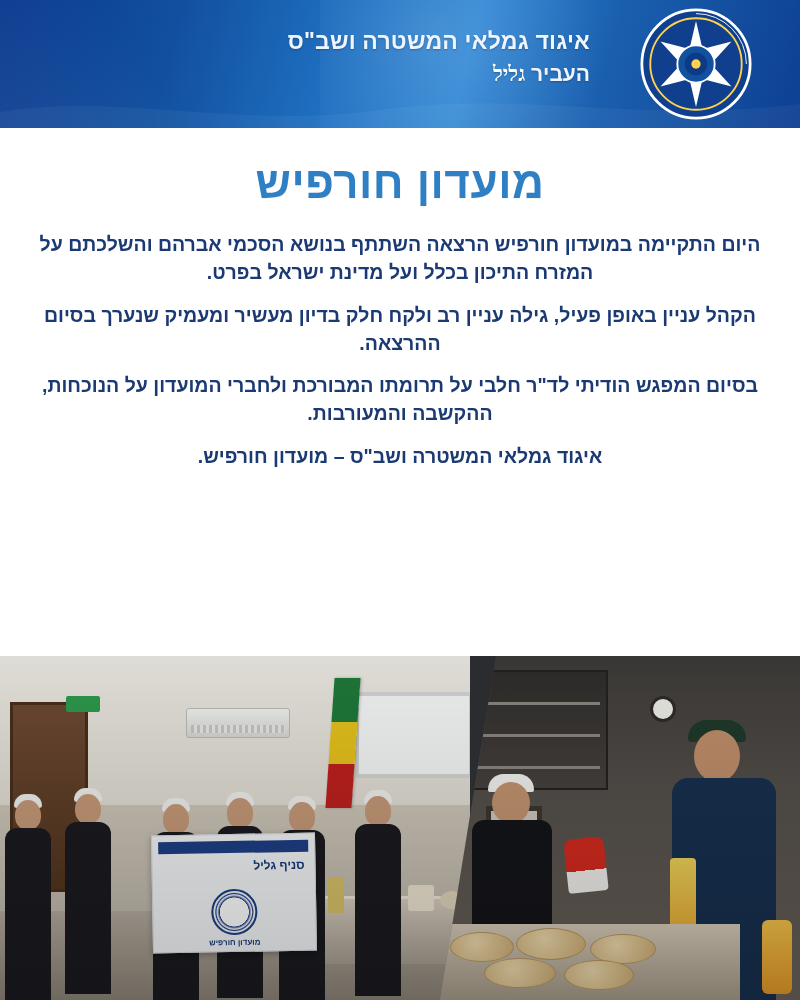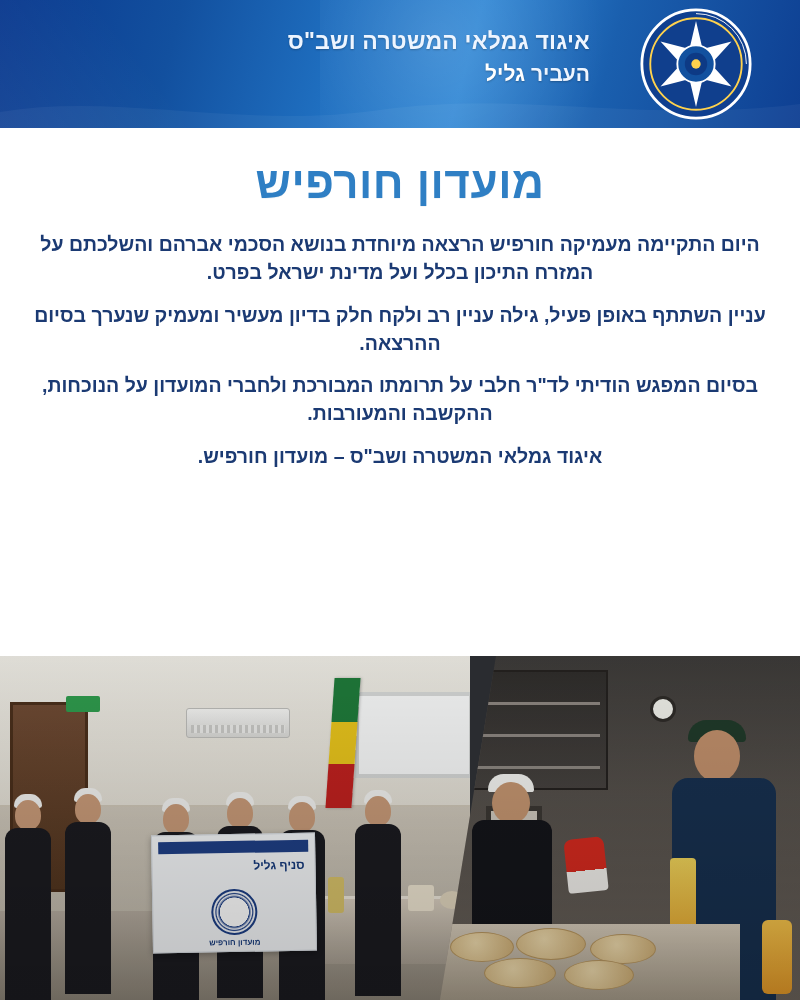--- a/index.html
+++ b/index.html
@@ -58,21 +58,21 @@
     color: #eef5ff;
     text-shadow: 0 1px 2px rgba(0,0,0,0.25);
   }
   .branch-line {
     margin-top: 6px;
     font-size: 21px;
     font-weight: bold;
     color: #eef5ff;
     text-shadow: 0 1px 2px rgba(0,0,0,0.25);
   }
-  .branch-name { color: #ffffff; }
+  .branch-name { color: #ffffff; font-family: Liberation Serif, serif; }
   .logo {
     position: absolute;
     top: 8px;
     left: 640px;
     width: 112px;
     height: 112px;
     z-index: 4;
   }
 
   
@@ -298,22 +298,22 @@
       <circle cx="60" cy="60" r="5"></circle>
     </g>
     <path d="M60 6 A54 54 0 0 1 114 60" fill="none" stroke="#ffffff" stroke-width="1"></path>
   </svg>
 </div>
 
 <div class="content">
   <h1 class="page-title">מועדון חורפיש</h1>
 
   <div class="body-text">
-    <p class="para">היום התקיימה מעמיקה חורפיש הרצאה מיוחדת בנושא הסכמי אברהם והשלכתם על המזרח התיכון בכלל ועל מדינת ישראל בפרט.</p>
-    <p class="para">עניין השתתף באופן פעיל, גילה עניין רב ולקח חלק בדיון מעשיר ומעמיק שנערך בסיום ההרצאה.</p>
+    <p class="para">היום התקיימה במועדון חורפיש הרצאה השתתף בנושא הסכמי אברהם והשלכתם על המזרח התיכון בכלל ועל מדינת ישראל בפרט.</p>
+    <p class="para">הקהל עניין באופן פעיל, גילה עניין רב ולקח חלק בדיון מעשיר ומעמיק שנערך בסיום ההרצאה.</p>
     <p class="para">בסיום המפגש הודיתי לד"ר חלבי על תרומתו המבורכת ולחברי המועדון על הנוכחות, ההקשבה והמעורבות.</p>
     <p class="para">איגוד גמלאי המשטרה ושב"ס – מועדון חורפיש.</p>
   </div>
 </div>
 
 <div class="photos">
 
   <div class="photo photo-left">
     <div class="room">
       <div class="wall-panel"></div>

